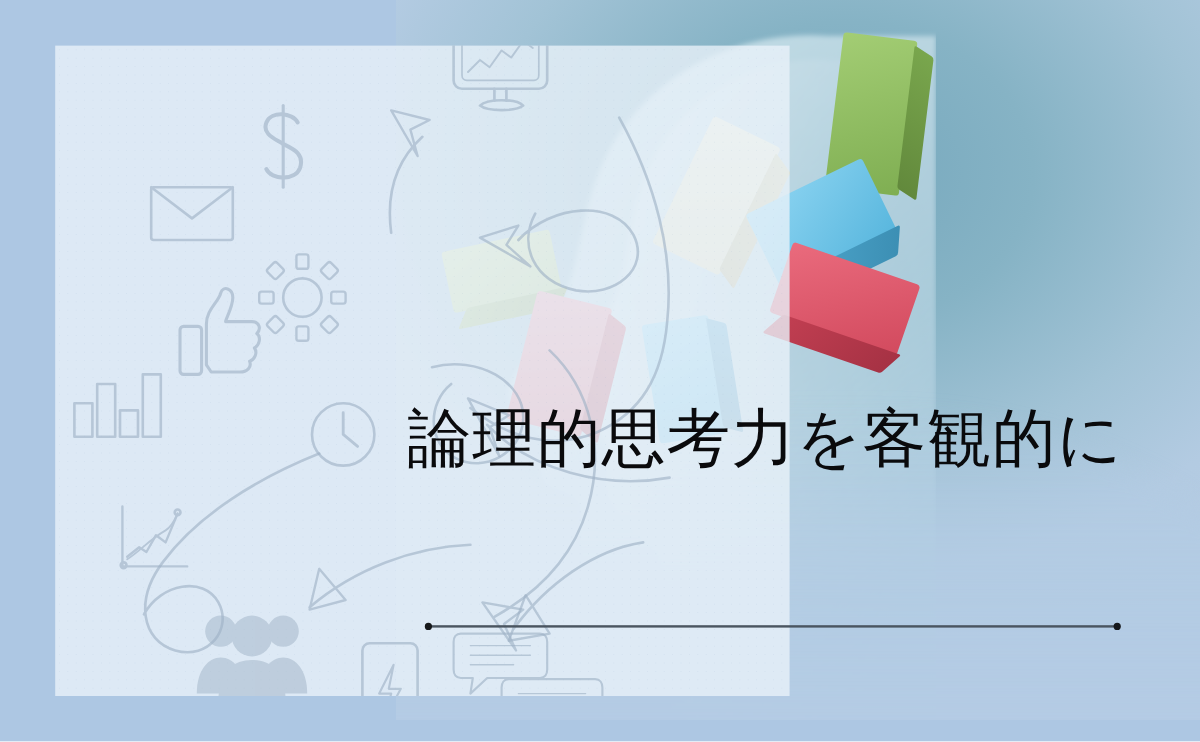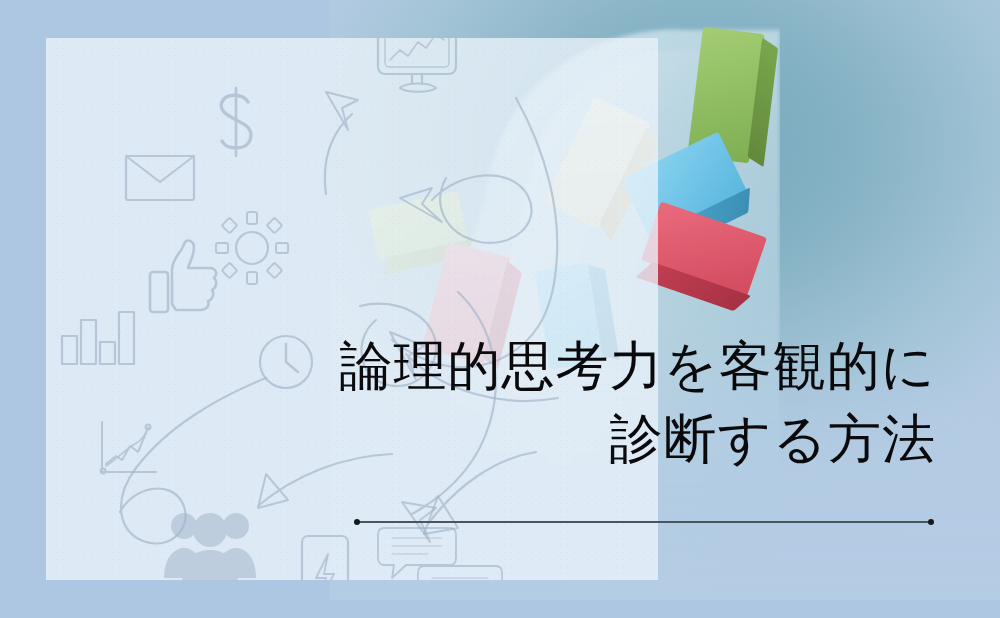--- a/index.html
+++ b/index.html
@@ -361,21 +361,20 @@
 
     <svg class="dood" style="left:-30px; top:330px;" width="260" height="200" viewBox="0 0 260 200">
       <path d="M250,10 C200,30 150,60 120,100 C96,132 102,166 130,174
                C158,182 178,156 166,134 C154,112 118,118 104,144"></path>
     </svg>
 
   </div>
 
   <div class="title-block">
     <span class="title-line">論理的思考力を客観的に</span>
-    <span class="title-line">診断する方法</span>
   </div>
 
   <div class="rule">
     <div class="rule-line"></div>
     <div class="rule-dot left"></div>
     <div class="rule-dot right"></div>
   </div>
 
 </div>
 

